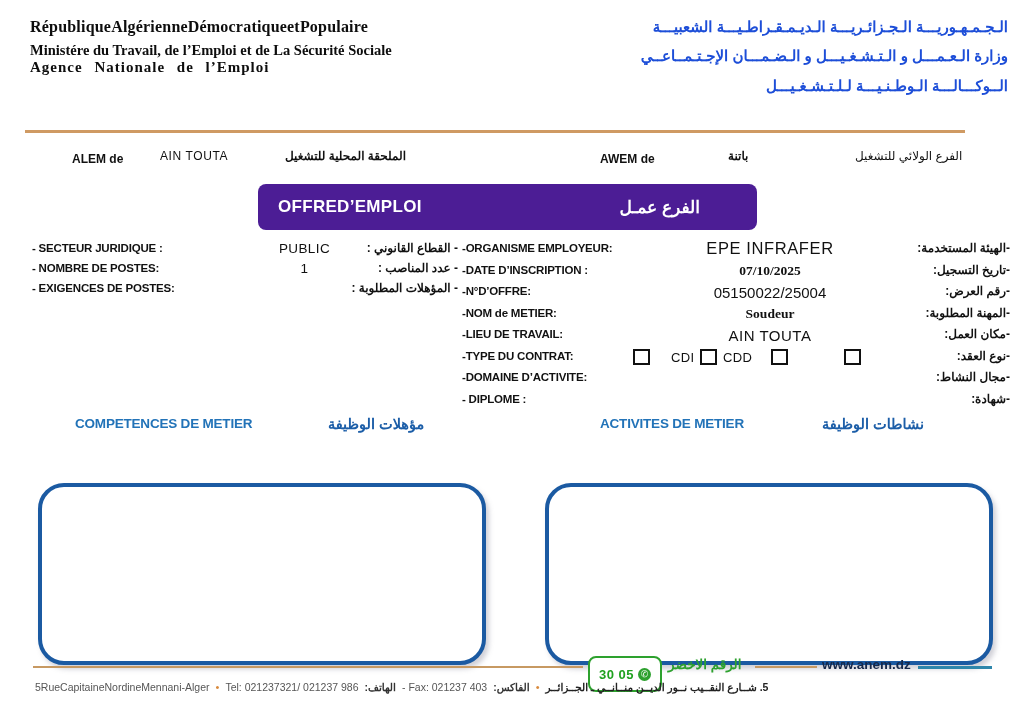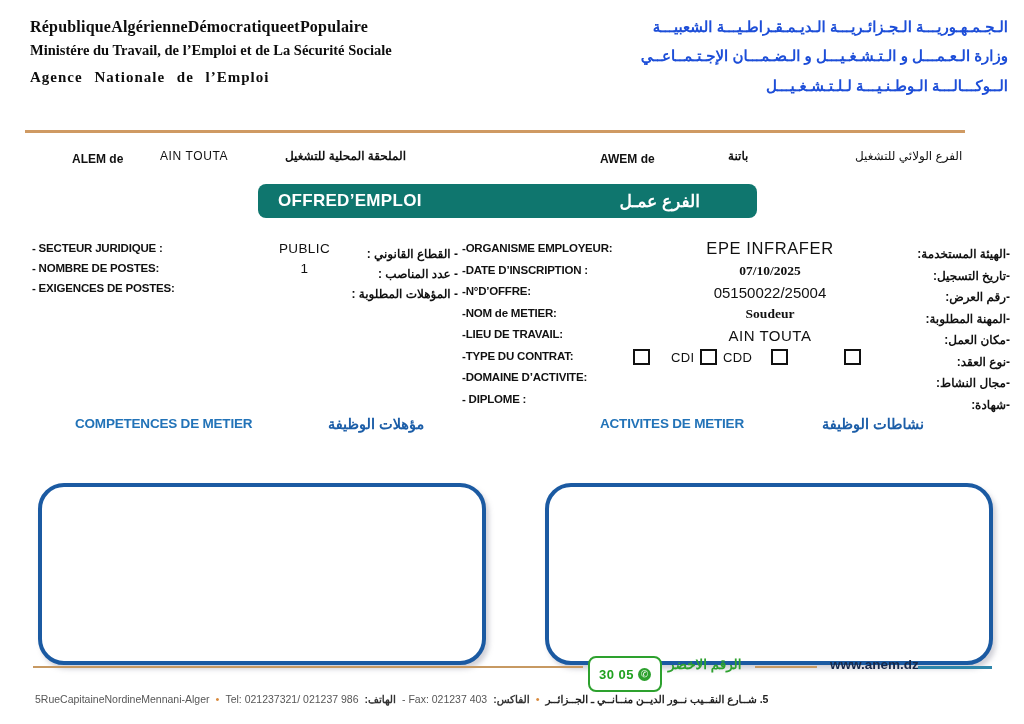--- a/index.html
+++ b/index.html
@@ -4,50 +4,50 @@
 <style>
   html,body{margin:0;padding:0;background:#ffffff;}
   .page{
     position:relative;width:1024px;height:724px;background:#ffffff;overflow:hidden;
     font-family:"Liberation Sans",sans-serif;color:#111;
   }
   
   .hdr-fr{position:absolute;left:30px;top:18px;font-family:"Liberation Serif",serif;font-weight:bold;color:#0d0d0d;}
   .hdr-fr .l1{font-size:16px;letter-spacing:.2px;}
   .hdr-fr .l2{font-size:14.5px;margin-top:6px;}
-  .hdr-fr .l3{font-size:15px;margin-top:10px;word-spacing:7px;letter-spacing:1px;}
+  .hdr-fr .l3{font-size:15px;word-spacing:7px;letter-spacing:1px;}
   .hdr-logo{position:absolute;left:448px;top:6px;width:132px;text-align:center;}
   .hdr-logo .logo-line{height:2px;background:#d8b98f;margin:2px 6px 2px 6px;}
   .hdr-logo .logo-ar{font-size:9px;color:#2673b2;font-weight:bold;}
   .hdr-logo .logo-fr{font-size:10.5px;color:#2673b2;font-weight:bold;margin-top:1px;}
   .hdr-ar{position:absolute;right:16px;top:12px;text-align:right;direction:rtl;
           font-weight:bold;font-size:15px;line-height:1.95;color:#1d4ed8;}
   
   .topline{position:absolute;left:25px;top:130px;width:940px;height:3px;background:#cf9a63;}
   
   .branch-row span{position:absolute;top:149px;font-size:12px;}
   .b-alem{left:72px;font-weight:bold;font-size:11.5px;top:152px !important;}
   .b-aintouta{left:160px;font-size:13px;letter-spacing:.6px;}
   .b-alem-ar{left:285px;font-weight:bold;font-size:13.5px;direction:rtl;}
   .b-awem{left:600px;font-weight:bold;font-size:11.5px;top:152px !important;}
   .b-batna{left:728px;font-weight:bold;font-size:13.5px;direction:rtl;}
   .b-awem-ar{left:855px;font-size:13.5px;direction:rtl;}
   
-  .banner{position:absolute;left:258px;top:184px;width:499px;height:34px;background:#0f766e;
+  .banner{position:absolute;left:258px;top:184px;width:499px;height:46px;background:#4c1d95;
           border-radius:8px;display:flex;align-items:center;justify-content:space-between;
           padding:0 57px 0 20px;box-sizing:border-box;color:#fff;}
   .banner .fr{font-size:17px;font-weight:bold;letter-spacing:.3px;}
   .banner .ar{font-size:17px;font-weight:bold;direction:rtl;}
   
   .form-left{position:absolute;left:32px;top:240px;width:426px;}
   .form-left .frow{position:relative;height:20px;}
   .form-right{position:absolute;left:462px;top:240px;width:548px;}
   .form-right .frow{position:relative;height:21.5px;}
   .flabel{position:absolute;left:0;top:2px;font-size:11.5px;font-weight:bold;letter-spacing:-0.2px;white-space:nowrap;}
-  .falabel{position:absolute;right:0;top:7px;font-size:12px;font-weight:bold;direction:rtl;white-space:nowrap;}
+  .falabel{position:absolute;right:0;top:1px;font-size:12px;font-weight:bold;direction:rtl;white-space:nowrap;}
   .form-left .fval{position:absolute;left:225px;top:1px;width:95px;text-align:center;font-size:13.5px;letter-spacing:.4px;}
   .form-right .fval{position:absolute;left:178px;top:1px;width:260px;text-align:center;font-size:14px;}
   .val-lg{font-size:16.5px !important;letter-spacing:.6px;top:-1px !important;}
   .val-serif{font-family:"Liberation Serif",serif;font-weight:bold;font-size:13.5px !important;}
   .val-num{font-size:15px !important;}
   .val-caps{font-size:15px !important;letter-spacing:.5px;}
   .cb{position:absolute;top:1px;width:17px;height:16px;border:2px solid #111;background:#fff;box-sizing:border-box;}
   .cb-txt{position:absolute;top:2px;font-size:13px;letter-spacing:.3px;}
   
   .sections span{position:absolute;top:416px;font-weight:bold;}
@@ -63,24 +63,24 @@
   .ln-orange1{left:33px;width:550px;background:#c79962;}
   .ln-orange2{left:755px;width:62px;background:#c79962;}
   .ln-blue{left:918px;width:74px;height:3px;background:#2e86ab;}
   .badge{position:absolute;left:588px;top:656px;width:74px;height:36px;border:2px solid #2da12e;
          border-radius:8px;background:#fff;display:flex;align-items:center;justify-content:center;
          gap:4px;box-sizing:border-box;}
   .badge .num{color:#1fa11f;font-weight:bold;font-size:13px;letter-spacing:.5px;}
   .badge .ph{width:13px;height:13px;border-radius:50%;background:#2da12e;color:#fff;font-size:9px;
              line-height:13px;text-align:center;}
   .green-label{position:absolute;left:668px;top:656px;color:#2da12e;font-weight:bold;font-size:13.5px;direction:rtl;}
-  .website{position:absolute;left:822px;top:657px;color:#15284b;font-weight:bold;font-size:13.5px;margin-left:8px;}
+  .website{position:absolute;left:822px;top:657px;color:#15284b;font-weight:bold;font-size:13.5px;}
   
   .footer{position:absolute;left:35px;top:681px;width:960px;display:flex;gap:6px;align-items:baseline;
-          font-size:10.5px;color:#565656;white-space:nowrap;margin-top:12px;}
+          font-size:10.5px;color:#565656;white-space:nowrap;}
   .footer .dot{color:#d98a3d;font-size:11px;}
   .footer .ar{direction:rtl;color:#333;font-weight:bold;}
   .footer .adr-ar{direction:rtl;color:#222;font-weight:bold;letter-spacing:.2px;}
 </style>
 </head>
 <body>
 
 <div class="page">
 
   <div class="hdr-fr">

